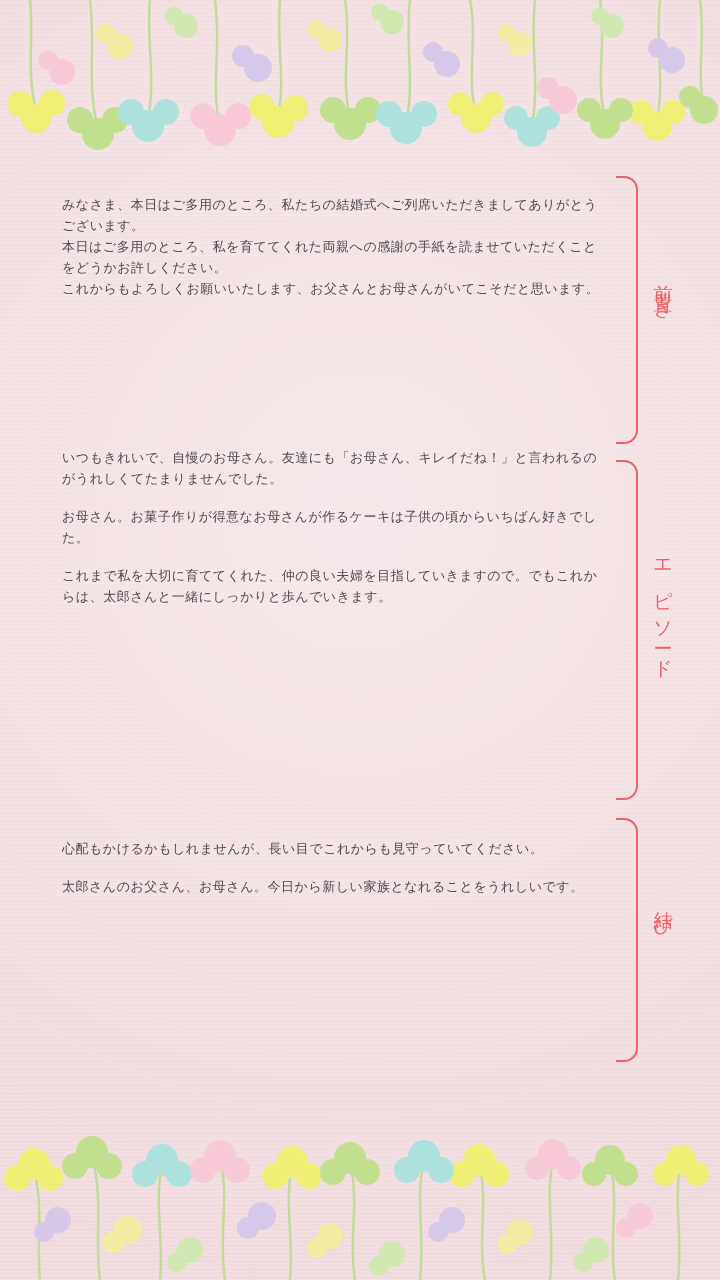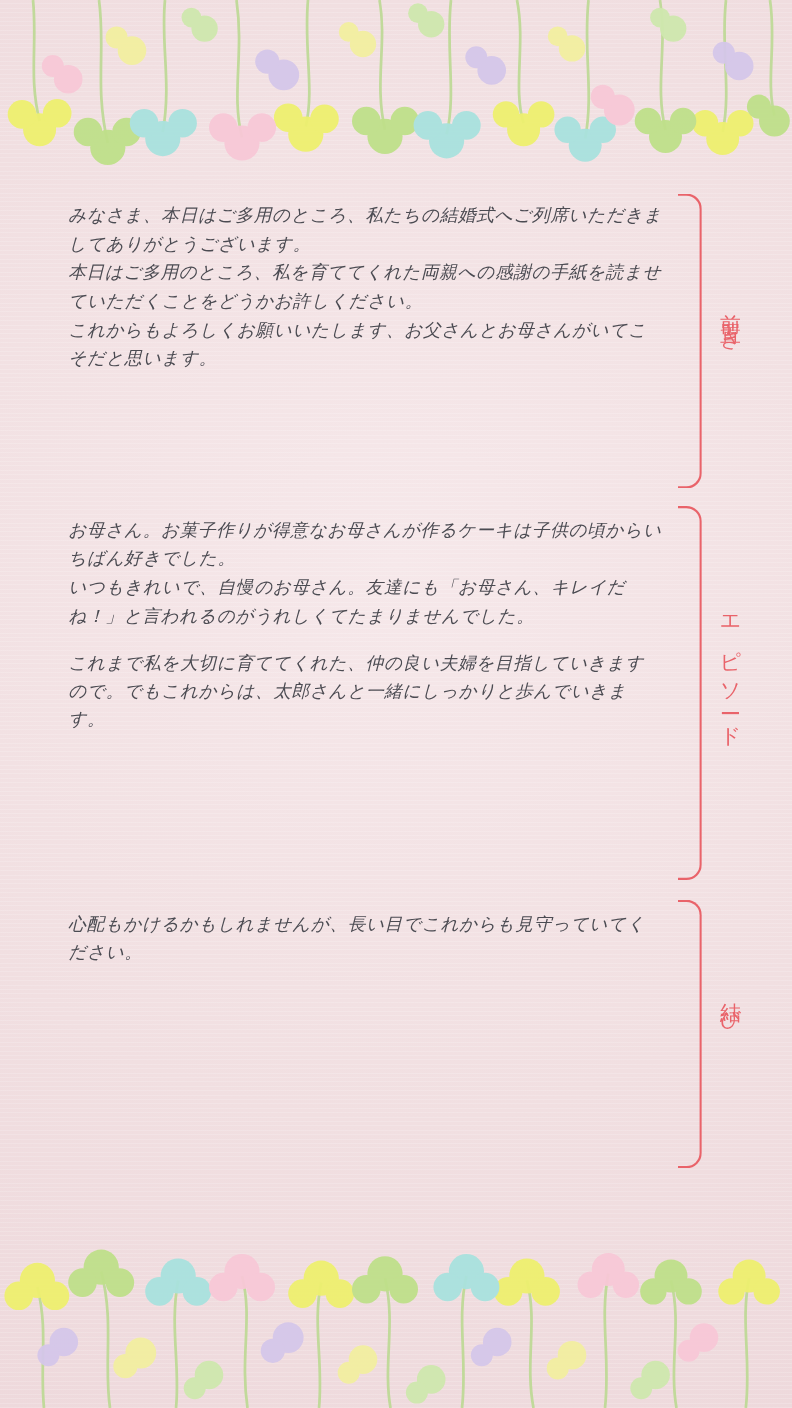--- a/index.html
+++ b/index.html
@@ -40,27 +40,26 @@
     position: absolute;
     top: 176px;
     left: 62px;
     width: 540px;
   }
   .section {
     position: relative;
     margin-bottom: 14px;
   }
   .para {
-    font-size: 16px;
+    font-size: 13px;
     line-height: 1.62;
     color: #4b4b52;
     letter-spacing: 0.04em;
-    margin: 6px 0 17px 0;
+    margin: 16px 0 17px 0;
     text-align: left;
-    font-style: italic;
   }
   .para:last-child { margin-bottom: 0; }
   .para.tight { margin-bottom: 0; }
 
   
   .bracket {
     position: absolute;
     right: -36px;
     top: 0;
     width: 22px;
@@ -187,29 +186,30 @@
 
   <div class="section sec-intro" style="height:268px;">
     <p class="para">みなさま、本日はご多用のところ、私たちの結婚式へご列席いただきましてありがとうございます。</p>
     <p class="para" style="margin-top:-17px;">本日はご多用のところ、私を育ててくれた両親への感謝の手紙を読ませていただくことをどうかお許しください。</p>
     <p class="para tight" style="margin-top:-17px;">これからもよろしくお願いいたします、お父さんとお母さんがいてこそだと思います。</p>
     <div class="bracket" style="height:268px;"></div>
     <div class="vlabel" style="top:94px;">前置き</div>
   </div>
 
   <div class="section sec-episode" style="height:340px; margin-top:14px;">
+    <p class="para" style="margin-top:-17px;">いつもきれいで、自慢のお母さん。友達にも「お母さん、キレイだね！」と言われるのがうれしくてたまりませんでした。</p>
     <p class="para">お母さん。お菓子作りが得意なお母さんが作るケーキは子供の頃からいちばん好きでした。</p>
-    <p class="para" style="margin-top:-17px;">いつもきれいで、自慢のお母さん。友達にも「お母さん、キレイだね！」と言われるのがうれしくてたまりませんでした。</p>
     <p class="para tight">これまで私を大切に育ててくれた、仲の良い夫婦を目指していきますので。でもこれからは、太郎さんと一緒にしっかりと歩んでいきます。</p>
     <div class="bracket" style="height:340px;"></div>
     <div class="vlabel" style="top:88px;">エピソード</div>
   </div>
 
   <div class="section sec-closing" style="height:244px; margin-top:14px;">
     <p class="para">心配もかけるかもしれませんが、長い目でこれからも見守っていてください。</p>
+    <p class="para">太郎さんのお父さん、お母さん。今日から新しい家族となれることをうれしいです。</p>
     <div class="bracket" style="height:244px;"></div>
     <div class="vlabel" style="top:78px;">結び</div>
   </div>
 
 </div>
 
 <div class="floral bottom">
   <svg width="720" height="160" viewBox="0 0 720 160" xmlns="http://www.w3.org/2000/svg" aria-hidden="true">
     <g stroke="#b9d98f" stroke-width="2.5" fill="none" opacity="0.85">
       <path d="M40 160 C36 120 44 90 34 50"></path>

